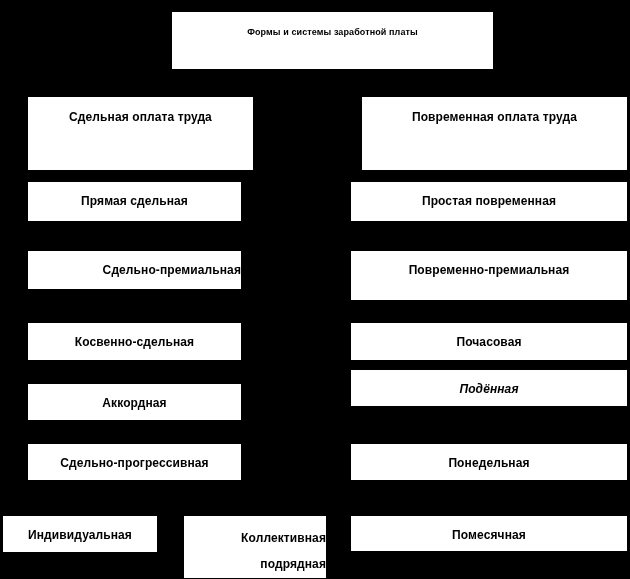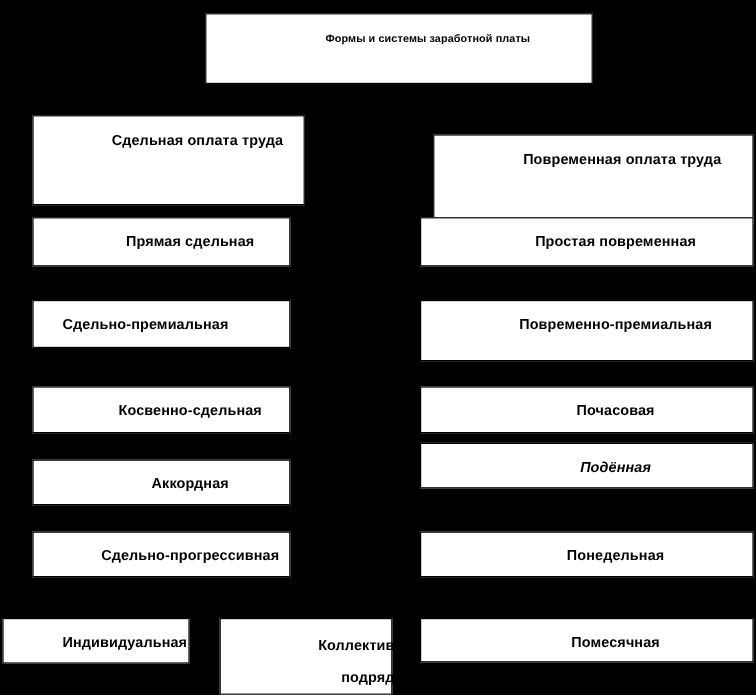--- a/index.html
+++ b/index.html
@@ -26,24 +26,23 @@
     font-weight: bold;
     font-size: 12px;
     line-height: 15px;
     letter-spacing: 0.1px;
   }
   .node .label {
     display: block;
     width: 100%;
     text-align: center;
     white-space: pre-line;
-    padding-left: 24px;
   }
   .node.align-left .label {
-    text-align: left;
+    text-align: right;
     padding-left: 24px;
     box-sizing: border-box;
   }
   .node.title-node {
     font-size: 9px;
   }
   .node .label.pad-top-9 { padding-top: 9px; }
   .node .label.pad-top-12 { padding-top: 12px; }
   .node .label.pad-top-13 { padding-top: 13px; }
   .node .label.two-line { line-height: 26px; text-align: right; }
@@ -54,21 +53,21 @@
 <div id="diagram">
 
   <div class="node title-node" style="left:171px; top:11px; width:323px; height:59px;">
     <span class="label pad-top-13">Формы и системы заработной платы</span>
   </div>
 
   <div class="node" style="left:27px; top:96px; width:227px; height:75px;">
     <span class="label pad-top-13">Сдельная оплата труда</span>
   </div>
 
-  <div class="node" style="left:361px; top:112px; width:267px; height:75px;">
+  <div class="node" style="left:361px; top:96px; width:267px; height:75px;">
     <span class="label pad-top-13">Повременная   оплата труда</span>
   </div>
 
   <div class="node" style="left:27px; top:181px; width:215px; height:41px;">
     <span class="label pad-top-12">Прямая сдельная</span>
   </div>
 
   <div class="node" style="left:350px; top:181px; width:278px; height:41px;">
     <span class="label pad-top-12">Простая повременная</span>
   </div>

